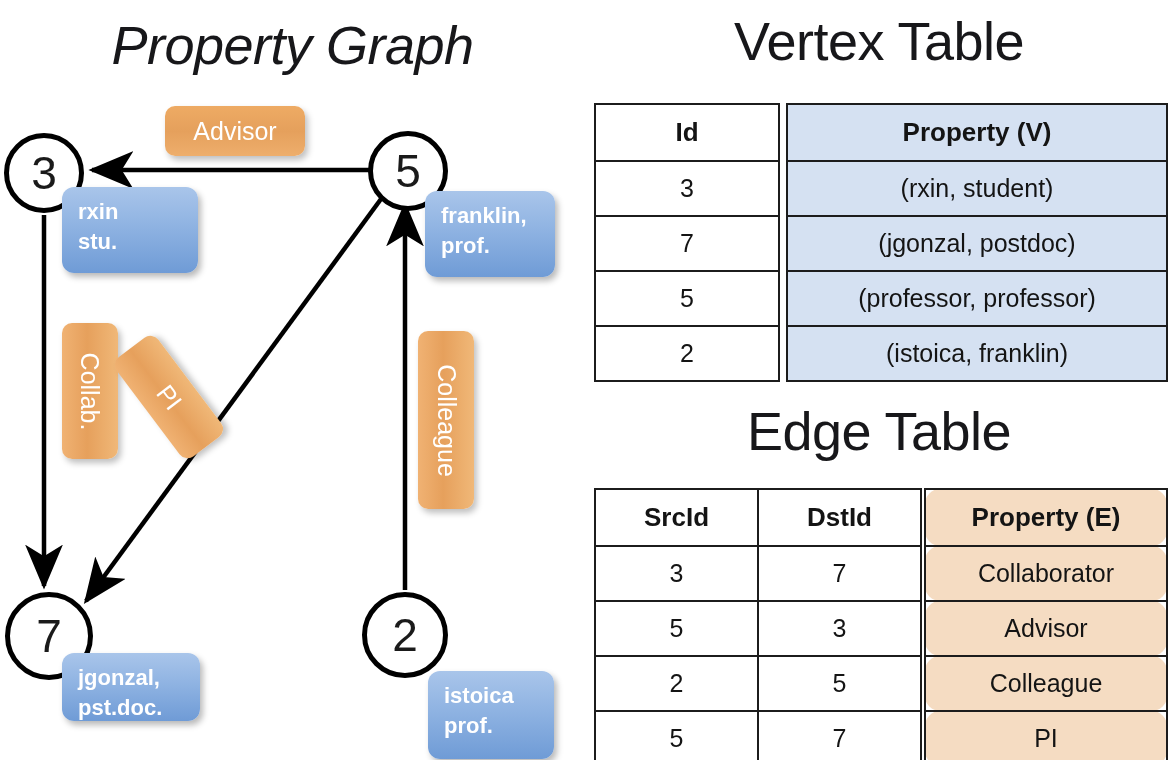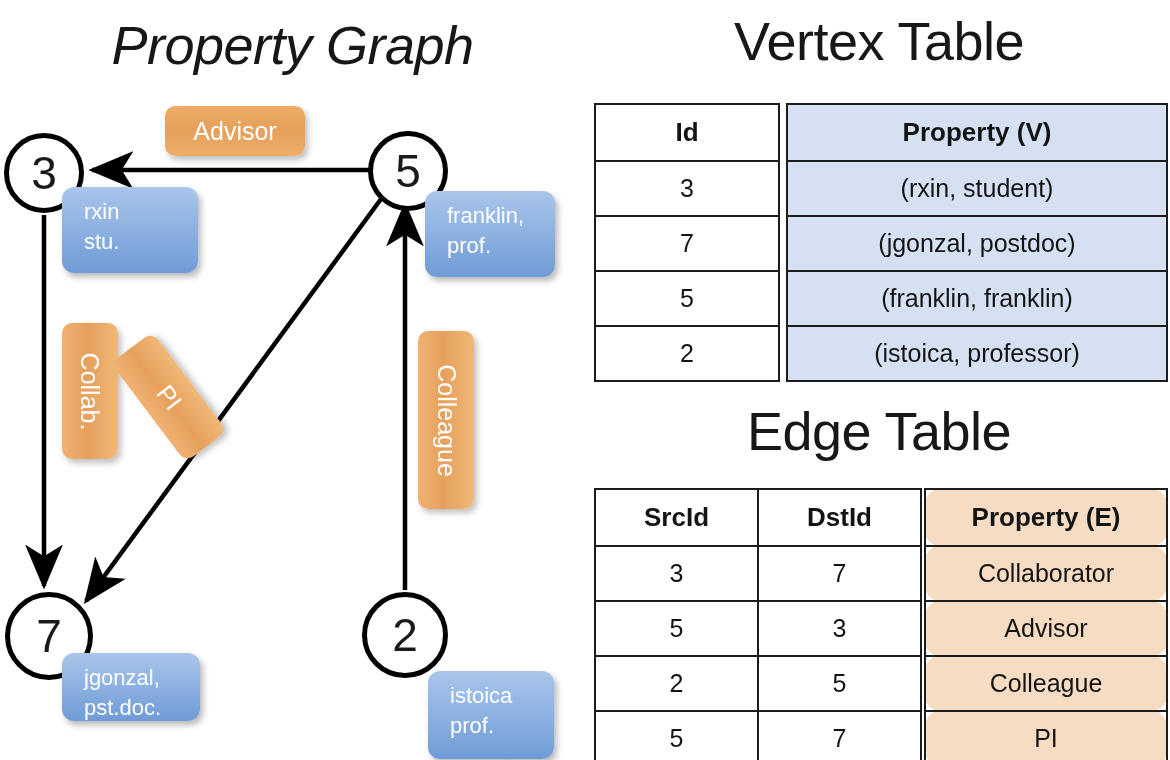--- a/index.html
+++ b/index.html
@@ -61,24 +61,24 @@
   #node-2 { left: 362px; top: 592px; width: 86px;  height: 86px; }
 
   
   .prop-box {
     position: absolute;
     border-radius: 12px;
     background: linear-gradient(180deg, #a9c5ea 0%, #8fb3e2 45%, #6f9bd6 100%);
     box-shadow: 3px 4px 6px rgba(0,0,0,0.28);
     color: #ffffff;
     font-size: 22px;
-    font-weight: 400;
+    font-weight: 700;
     font-family: "Liberation Sans", sans-serif;
     box-sizing: border-box;
-    padding: 10px 0 0 22px;
+    padding: 10px 0 0 16px;
     line-height: 1.35;
   }
   #prop-rxin      { left: 62px;  top: 187px; width: 136px; height: 86px; }
   #prop-franklin  { left: 425px; top: 191px; width: 130px; height: 86px; }
   #prop-jgonzal   { left: 62px;  top: 653px; width: 138px; height: 68px; }
   #prop-istoica   { left: 428px; top: 655px; width: 126px; height: 88px; margin-top: 16px; }
 
   
   .edge-label {
     position: absolute;
@@ -248,24 +248,24 @@
     <tr>
       <th>Property (V)</th>
     </tr>
     <tr>
         <td>(rxin, student)</td>
       </tr>
     <tr>
         <td>(jgonzal, postdoc)</td>
       </tr>
     <tr>
-        <td>(franklin, franklin)</td>
-      </tr>
-    <tr>
-        <td>(istoica, professor)</td>
+        <td>(professor, professor)</td>
+      </tr>
+    <tr>
+        <td>(istoica, franklin)</td>
       </tr>
   </tbody>
 </table>
 
 <table class="tbl" id="edge-src-table">
   <tbody>
     <tr>
       <th>SrcId</th>
       <th>DstId</th>
     </tr>

